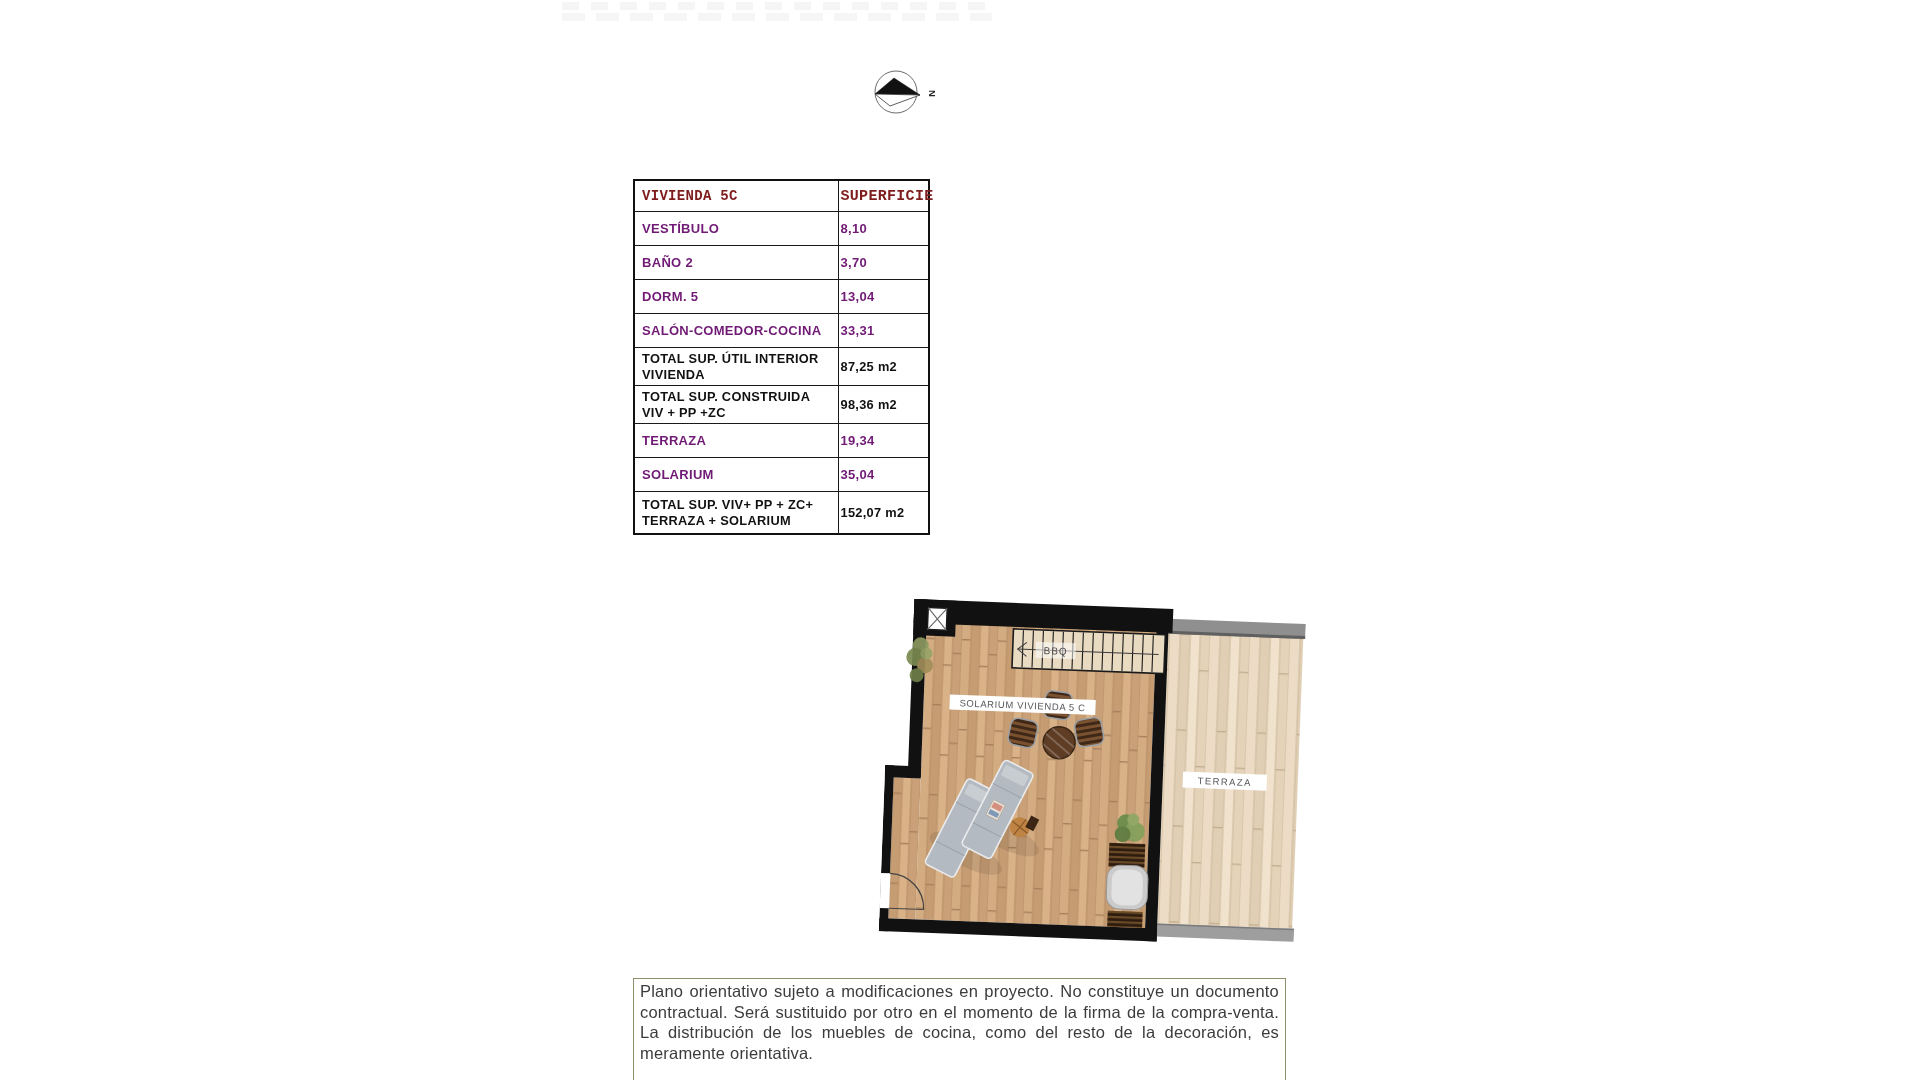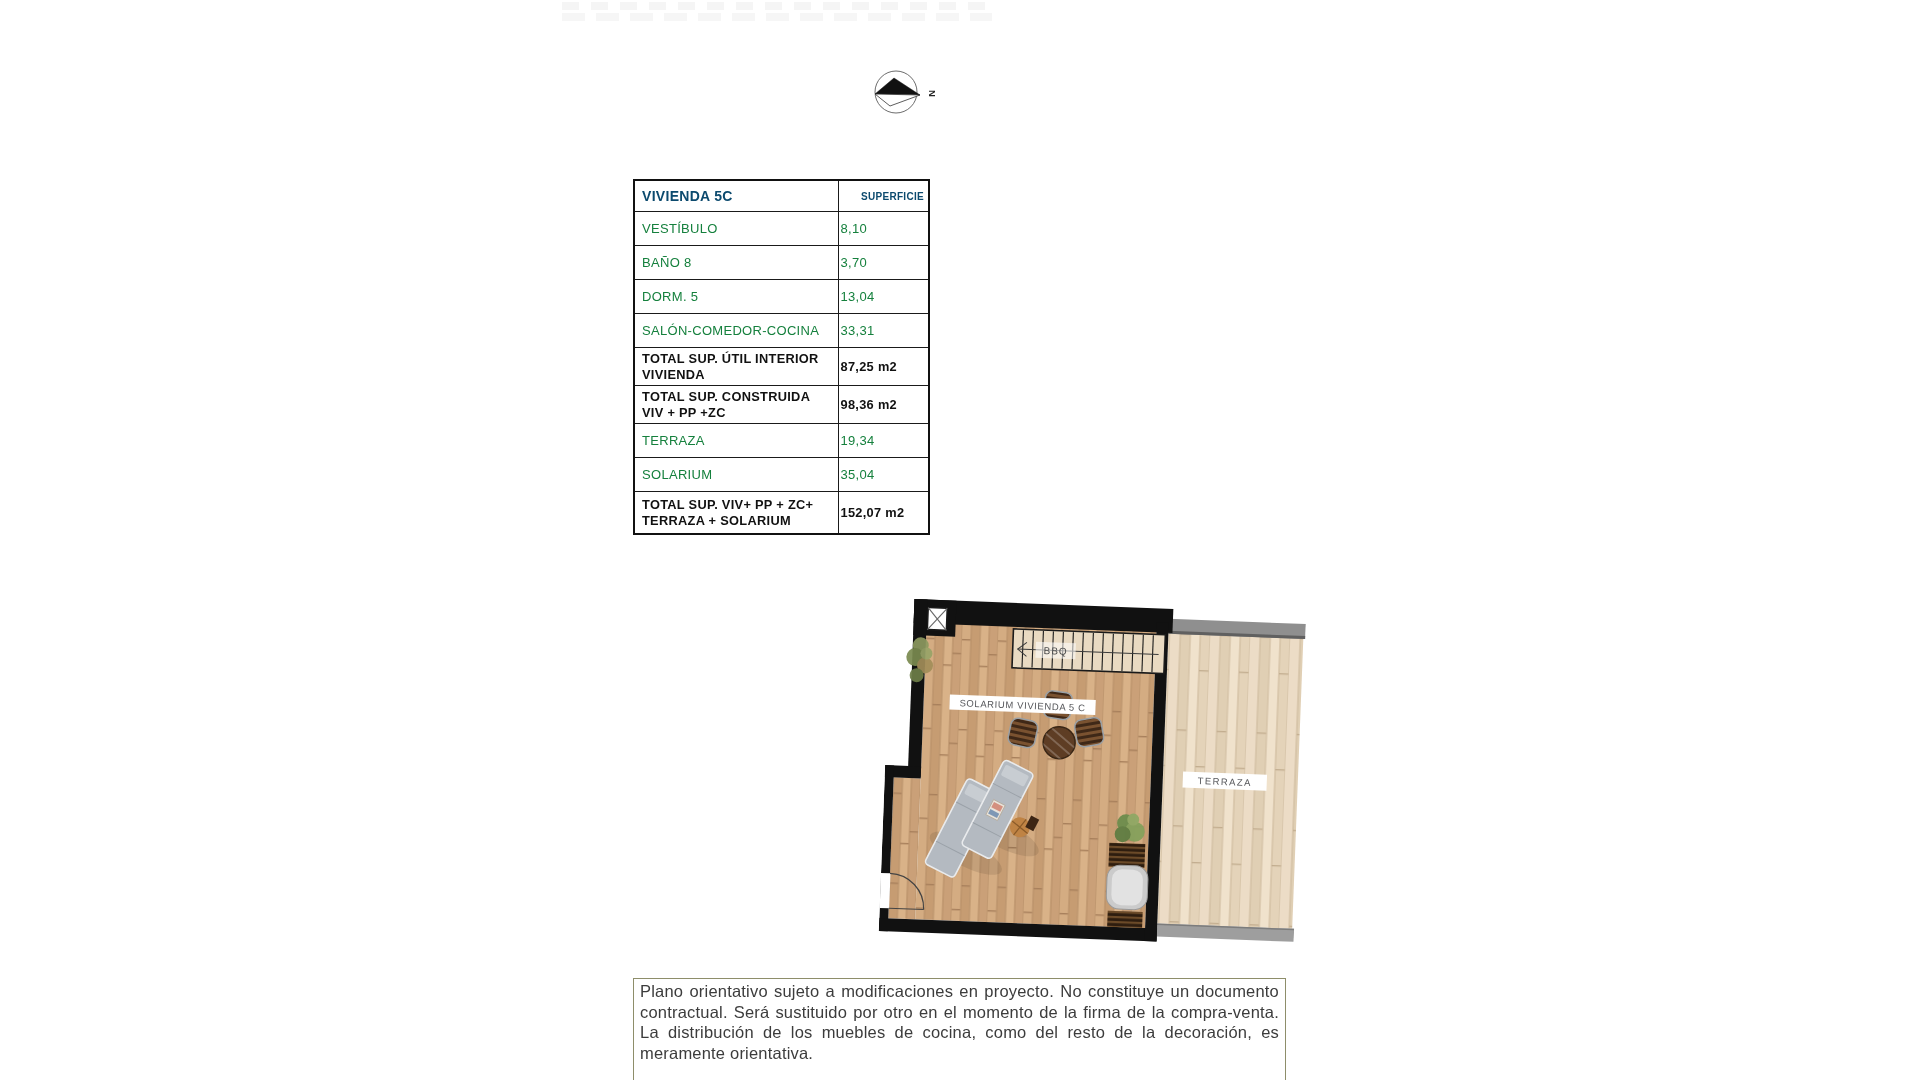--- a/index.html
+++ b/index.html
@@ -23,23 +23,23 @@
     position:absolute;left:633px;top:179px;width:295px;
     border-collapse:collapse;table-layout:fixed;
   }
   .area-table th,.area-table td{
     border:1.5px solid #1a1a1a;vertical-align:middle;
     padding:2px 4px 2px 7px;letter-spacing:.3px;
   }
   .area-table{border:2px solid #111;}
   .area-table col.c1{width:204px;}
   .area-table col.c2{width:91px;}
-  .area-table th{height:26px;font-size:14px;color:#0c4a6e;text-align:left;}
-  .area-table th.val{text-align:right;padding-left:2px;font-size:10px;}
-  .area-table td{height:29px;font-size:13px;color:#15803d;font-weight:400;}
+  .area-table th{height:26px;font-size:14px;color:#7f1d1d;text-align:left;font-family:Liberation Mono, monospace;}
+  .area-table th.val{text-align:right;padding-left:2px;font-size:15px;}
+  .area-table td{height:29px;font-size:13px;color:#701a75;font-weight:700;}
   .area-table td.val{text-align:left;padding:2px;}
   .area-table tr.r-bold td{
     color:#111;font-weight:700;font-size:12.8px;line-height:1.2;height:33px;
   }
   .area-table tr.r-last td{height:37px;}
 
   
   .floor-plan{
     position:absolute;left:885px;top:600px;width:415px;height:346px;
     transform:rotate(2.2deg);transform-origin:50% 50%;
@@ -81,21 +81,21 @@
       <th>VIVIENDA 5C</th>
       <th class="val">SUPERFICIE</th>
     </tr>
   </thead>
   <tbody id="area-rows">
       <tr>
         <td>VESTÍBULO</td>
         <td class="val">8,10</td>
       </tr>
       <tr>
-        <td>BAÑO 8</td>
+        <td>BAÑO 2</td>
         <td class="val">3,70</td>
       </tr>
       <tr>
         <td>DORM. 5</td>
         <td class="val">13,04</td>
       </tr>
       <tr>
         <td>SALÓN-COMEDOR-COCINA</td>
         <td class="val">33,31</td>
       </tr>

